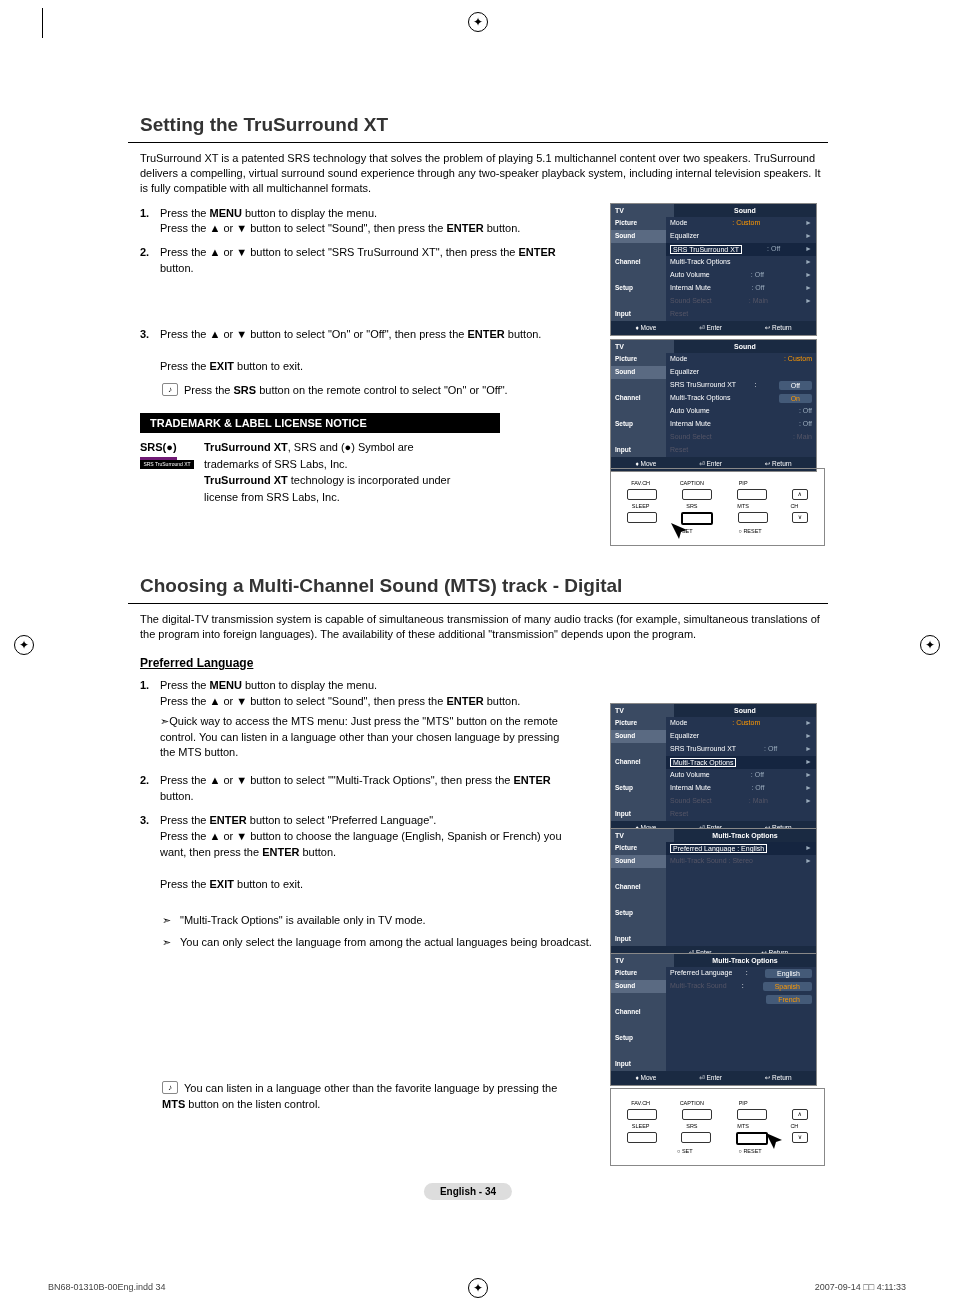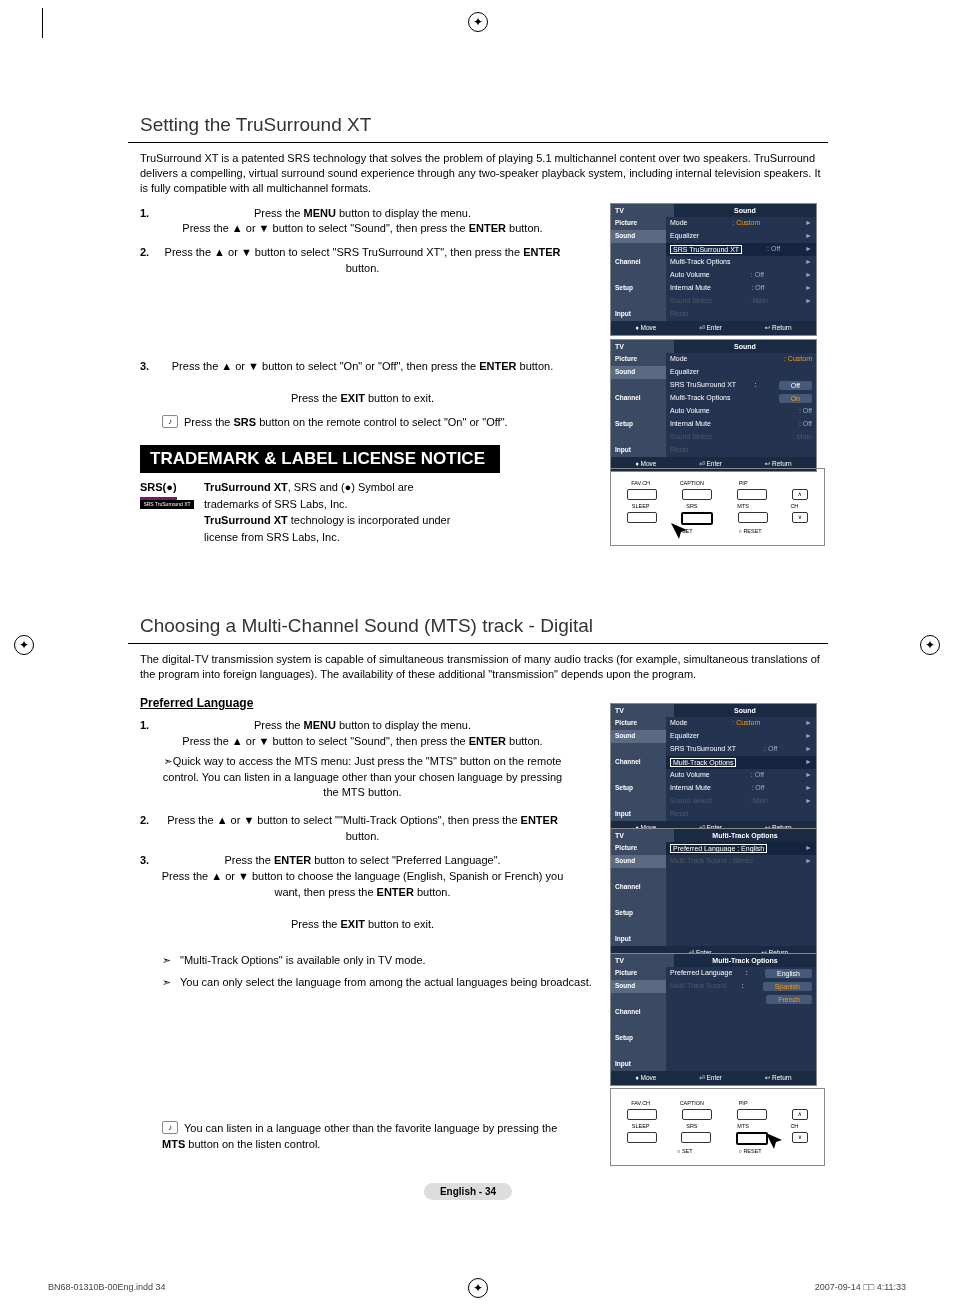--- a/index.html
+++ b/index.html
@@ -6,31 +6,31 @@
   .page{width:954px;height:1304px;position:relative;padding:10px 0;box-sizing:border-box;}
   .crop-mark{position:absolute;border:1px solid #000;}
   .crop-tl{top:8px;left:42px;width:0;height:30px;border:none;border-left:1px solid #000;}
   .reg{position:absolute;width:18px;height:18px;border:1px solid #000;border-radius:50%;display:flex;align-items:center;justify-content:center;font-size:12px;}
   .reg::before{content:"✦";}
   .reg-top{top:12px;left:468px;}
   .reg-left{top:635px;left:14px;}
   .reg-right{top:635px;left:920px;}
   .reg-bot{top:1278px;left:468px;}
   .content{position:absolute;left:128px;top:114px;width:700px;}
-  h2.sec{font-size:19px;font-weight:normal;color:#333;margin:0 0 6px 12px;}
+  h2.sec{font-size:19px;font-weight:bold;color:#333;margin:0 0 6px 12px;}
   .rule{border-top:1px solid #000;margin:2px 0 8px 0;}
   .intro{font-size:11px;line-height:1.35;margin:0 0 10px 12px;}
   ol.steps{list-style:none;margin:0 0 6px 12px;padding:0;font-size:11px;width:440px;}
   ol.steps li{margin-bottom:8px;line-height:1.45;}
   ol.steps li .num{font-weight:bold;display:inline-block;width:20px;}
-  ol.steps li .body{display:inline-block;vertical-align:top;width:405px;text-align:center;}
+  ol.steps li .body{display:inline-block;vertical-align:top;width:405px;}
   .note-line{margin:6px 0 6px 34px;font-size:11px;line-height:1.45;width:400px;}
   .note-line .m{display:inline-block;width:14px;height:11px;border:1px solid #888;border-radius:2px;font-size:8px;text-align:center;line-height:11px;margin-right:6px;vertical-align:top;}
   .note-line .arrow{display:inline-block;width:14px;margin-right:4px;}
-  .black-bar{background:#000;color:#fff;font-weight:bold;font-size:17px;padding:4px 10px;width:340px;margin:14px 0 6px 12px;}
+  .black-bar{background:#000;color:#fff;font-weight:bold;font-size:11px;padding:4px 10px;width:340px;margin:14px 0 6px 12px;}
   .trademark{margin:0 0 0 12px;font-size:11px;line-height:1.5;display:flex;}
   .srs-logo{width:54px;margin-right:10px;}
   .srs-box{font-weight:bold;font-size:11px;border-bottom:3px solid #701a75;padding-bottom:1px;display:inline-block;}
   .srs-sub{font-size:5px;background:#000;color:#fff;padding:1px 2px;display:block;text-align:center;}
   .sub-h{font-weight:bold;text-decoration:underline;margin:14px 0 8px 12px;font-size:12px;}
   .osd{position:absolute;left:610px;width:205px;background:#2a3a52;border:1px solid #888;font-size:7px;color:#fff;}
   .osd .title-row{display:flex;}
   .osd .title-left{width:55px;background:#3a4a62;color:#fff;font-weight:bold;padding:3px 4px;}
   .osd .title-right{flex:1;background:#1a2a42;text-align:center;font-weight:bold;padding:3px;}
   .osd .row{display:flex;height:13px;}
@@ -67,21 +67,21 @@
 
     <h2 class="sec">Setting the TruSurround XT</h2>
     <div class="rule"></div>
     <p class="intro">TruSurround XT is a patented SRS technology that solves the problem of playing 5.1 multichannel content over two speakers. TruSurround delivers a compelling, virtual surround sound experience through any two-speaker playback system, including internal television speakers. It is fully compatible with all multichannel formats.</p>
 
     <ol class="steps">
       <li><span class="num">1.</span><span class="body"><span>Press the </span><b>MENU</b><span> button to display the menu.</span><br><span>Press the ▲ or ▼ button to select "Sound", then press the </span><b>ENTER</b><span> button.</span></span></li>
       <li><span class="num">2.</span><span class="body"><span>Press the ▲ or ▼ button to select "SRS TruSurround XT", then press the </span><b>ENTER</b><span> button.</span></span></li>
     </ol>
 
-    <ol class="steps" style="margin-top:82px">
+    <ol class="steps" style="margin-top:50px">
       <li><span class="num">3.</span><span class="body"><span>Press the ▲ or ▼ button to select "On" or "Off", then press the </span><b>ENTER</b><span> button.</span><br><br><span>Press the </span><b>EXIT</b><span> button to exit.</span></span></li>
     </ol>
 
     <div class="note-line"><span class="m">♪</span><span>Press the </span><b>SRS</b><span> button on the remote control to select "On" or "Off".</span></div>
 
     <div class="black-bar">TRADEMARK &amp; LABEL LICENSE NOTICE</div>
     <div class="trademark">
       <div class="srs-logo">
         <span class="srs-box">SRS(●)</span>
         <span class="srs-sub">SRS TruSurround XT</span>

